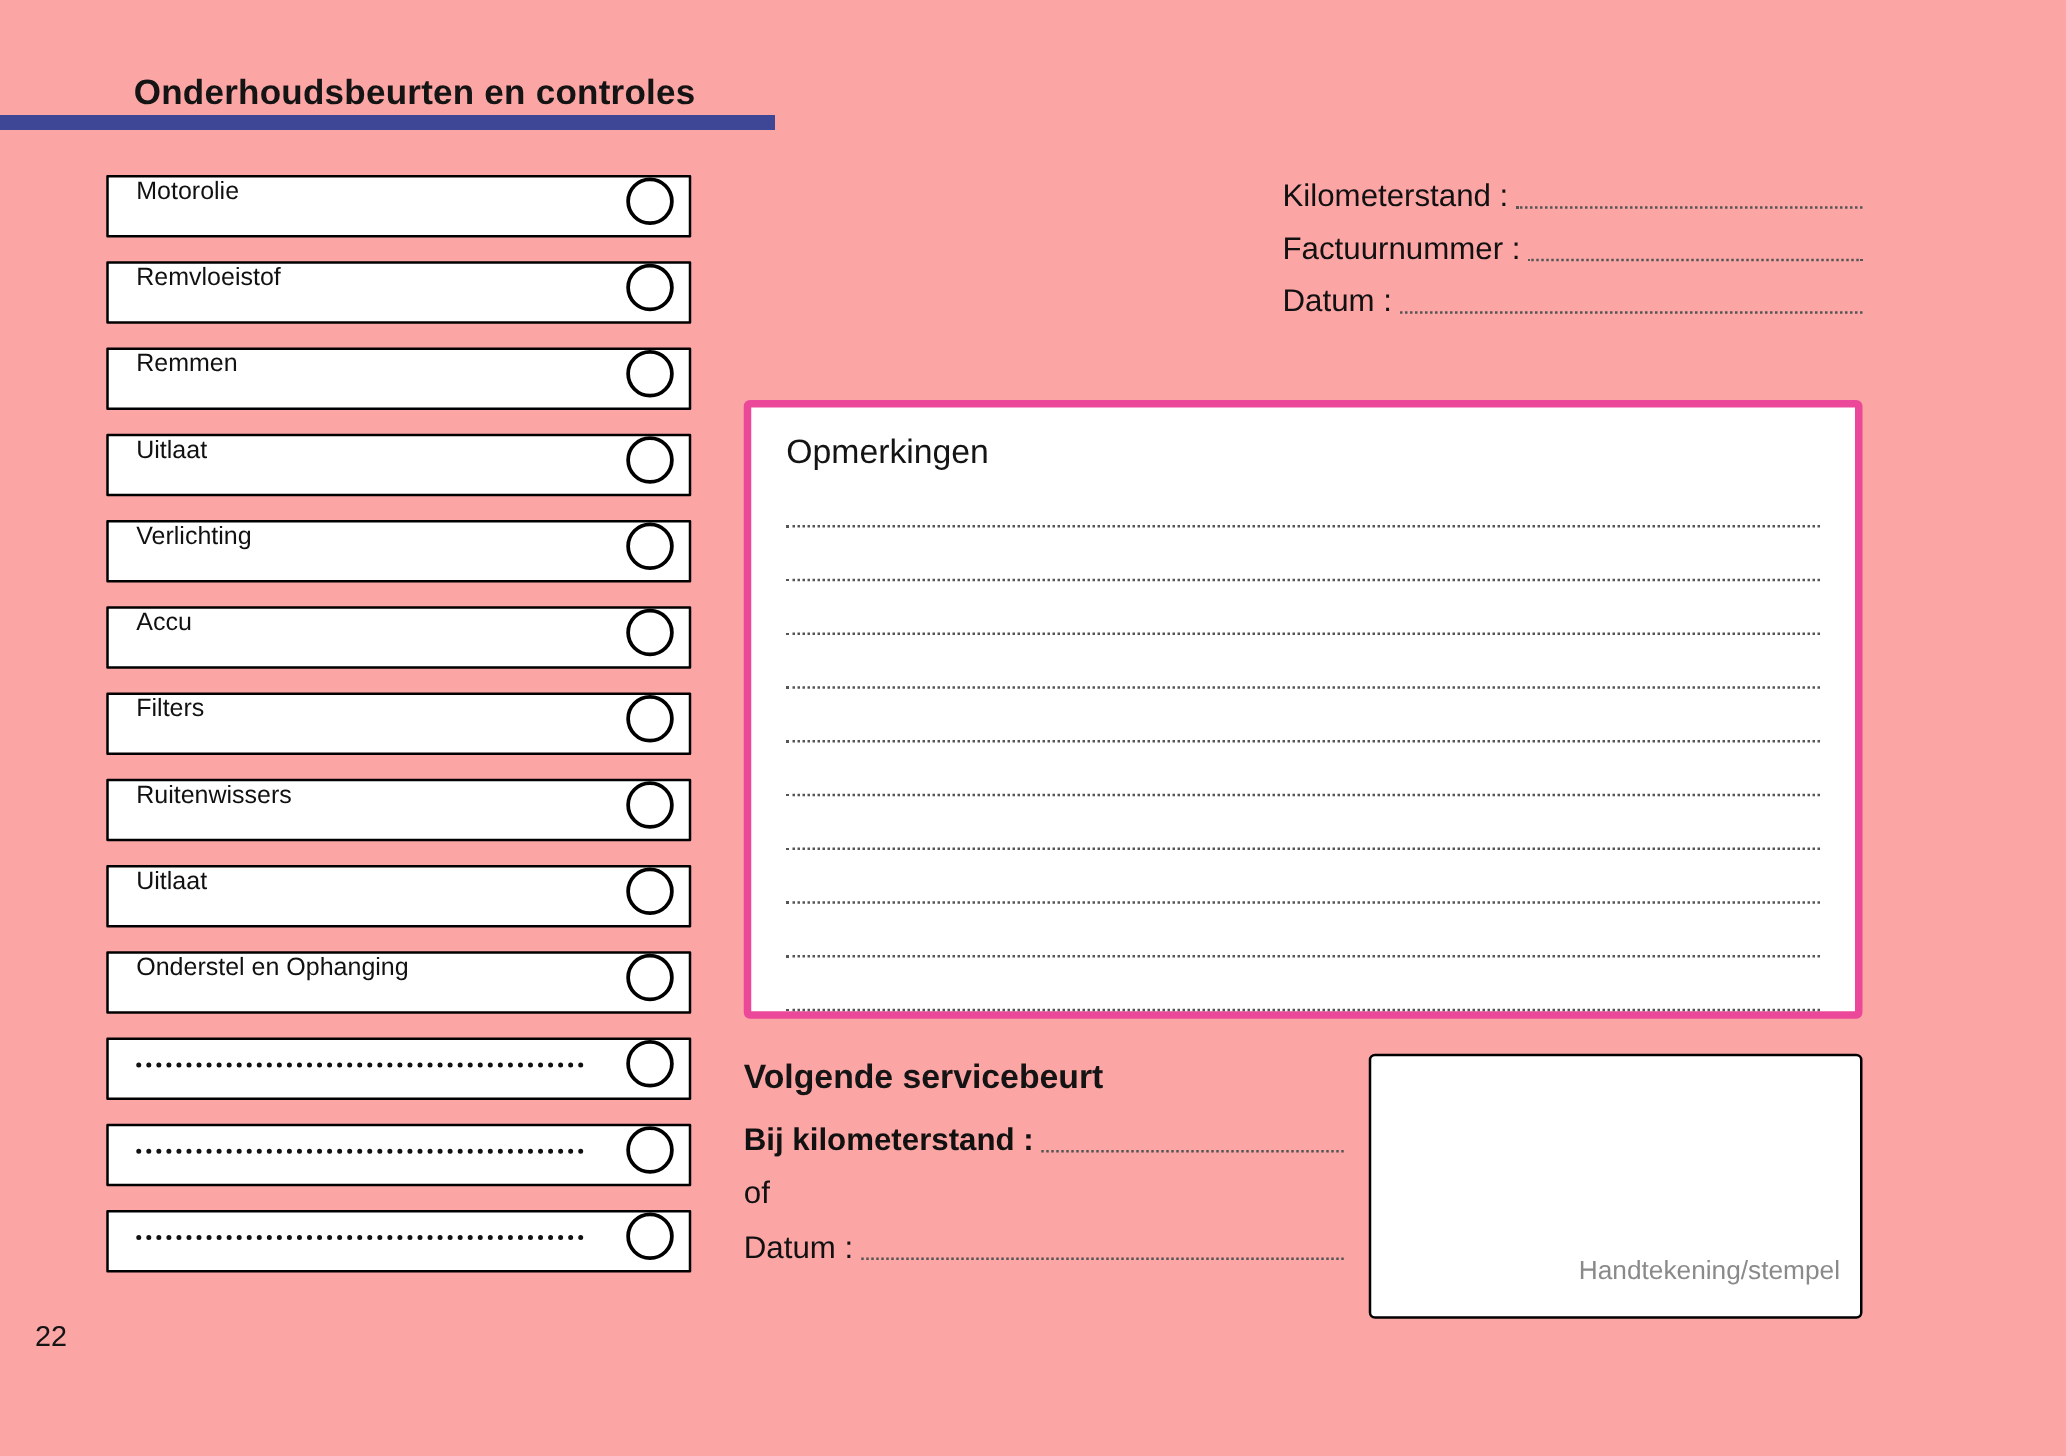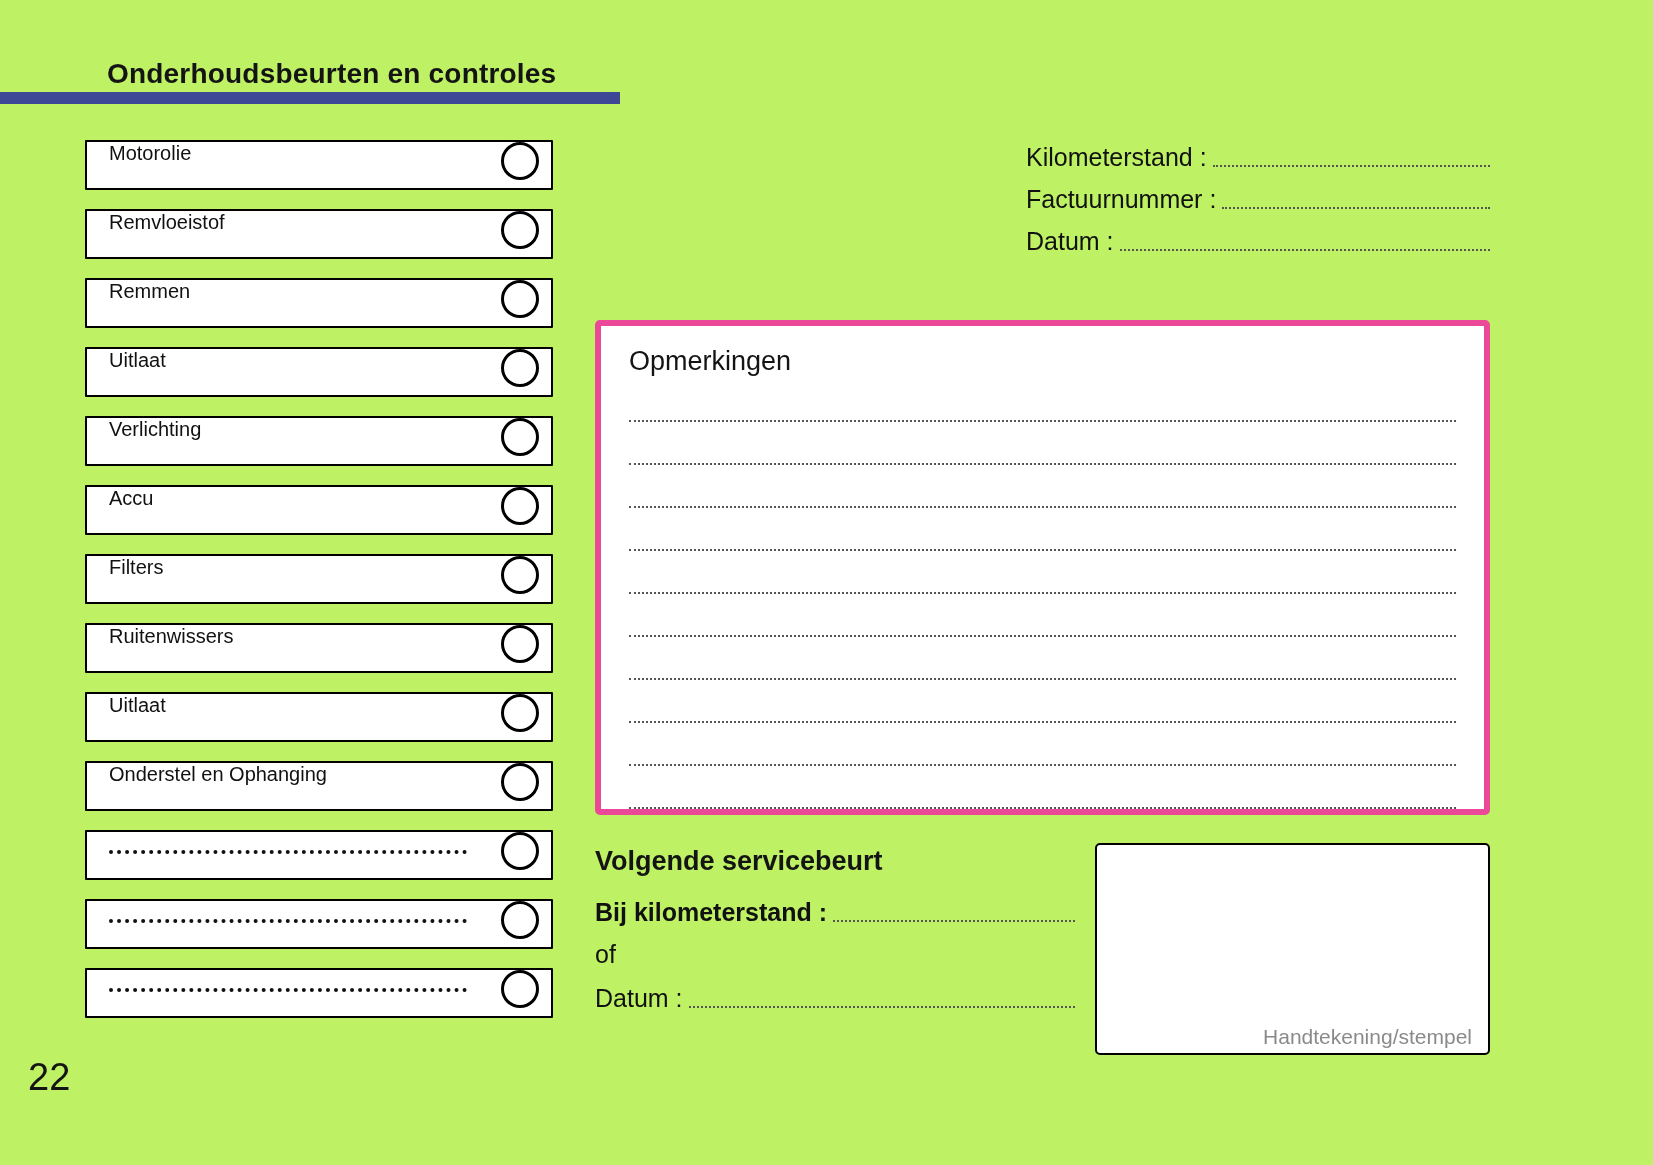--- a/index.html
+++ b/index.html
@@ -1,21 +1,21 @@
 <!DOCTYPE html>
 <html><head>
 <meta charset="utf-8">
 <style>
   html, body { margin: 0; padding: 0; background: #ffffff; }
   body { font-family: "Liberation Sans", sans-serif; color: #111; }
   .page {
     position: relative;
     width: 1653px;
     height: 1165px;
-    background: #bef264;
+    background: #fca5a5;
     overflow: hidden;
   }
 
   
   .title {
     position: absolute;
     left: 107px; top: 58px;
     font-size: 28px;
     font-weight: bold;
     color: #141414;
@@ -166,33 +166,33 @@
   .signature-box {
     position: absolute;
     left: 1095px; top: 843px;
     width: 395px; height: 212px;
     box-sizing: border-box;
     border: 2px solid #000;
     border-radius: 5px;
     display: flex;
     align-items: flex-end;
     justify-content: flex-end;
-    padding: 4px 16px;
+    padding: 24px 16px;
     background: #fff;
   }
   .signature-label {
     color: #8a8a8a;
     font-size: 21px;
   }
 
   
   .page-number {
     position: absolute;
     left: 28px; top: 1056px;
-    font-size: 38px;
+    font-size: 23px;
     color: #141414;
   }
 </style>
 </head>
 <body>
 
 <div class="page">
 
   <div class="title">Onderhoudsbeurten en controles</div>
   <div class="accent-bar" style="background: rgb(62, 71, 150);"></div>

